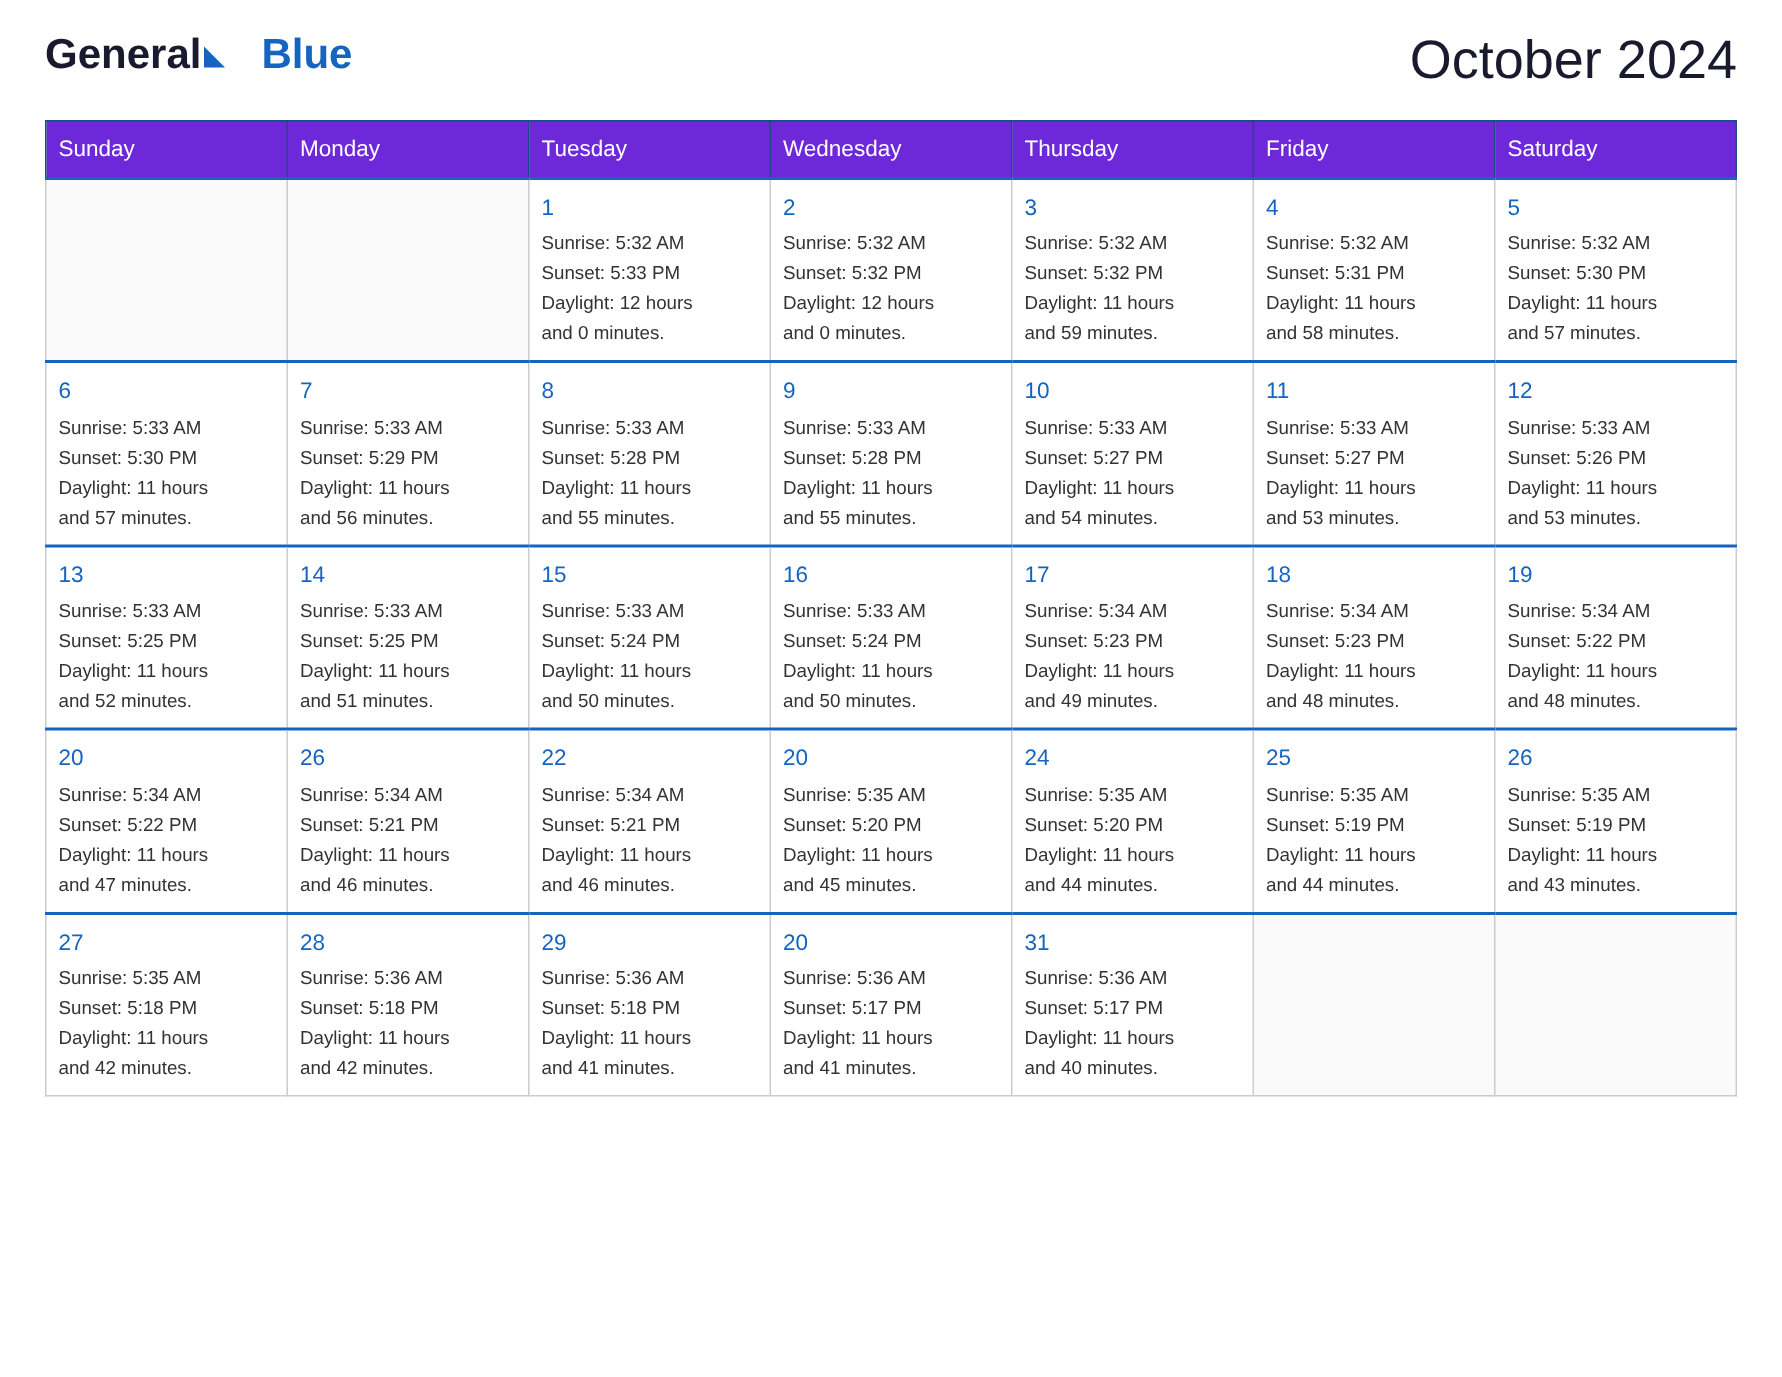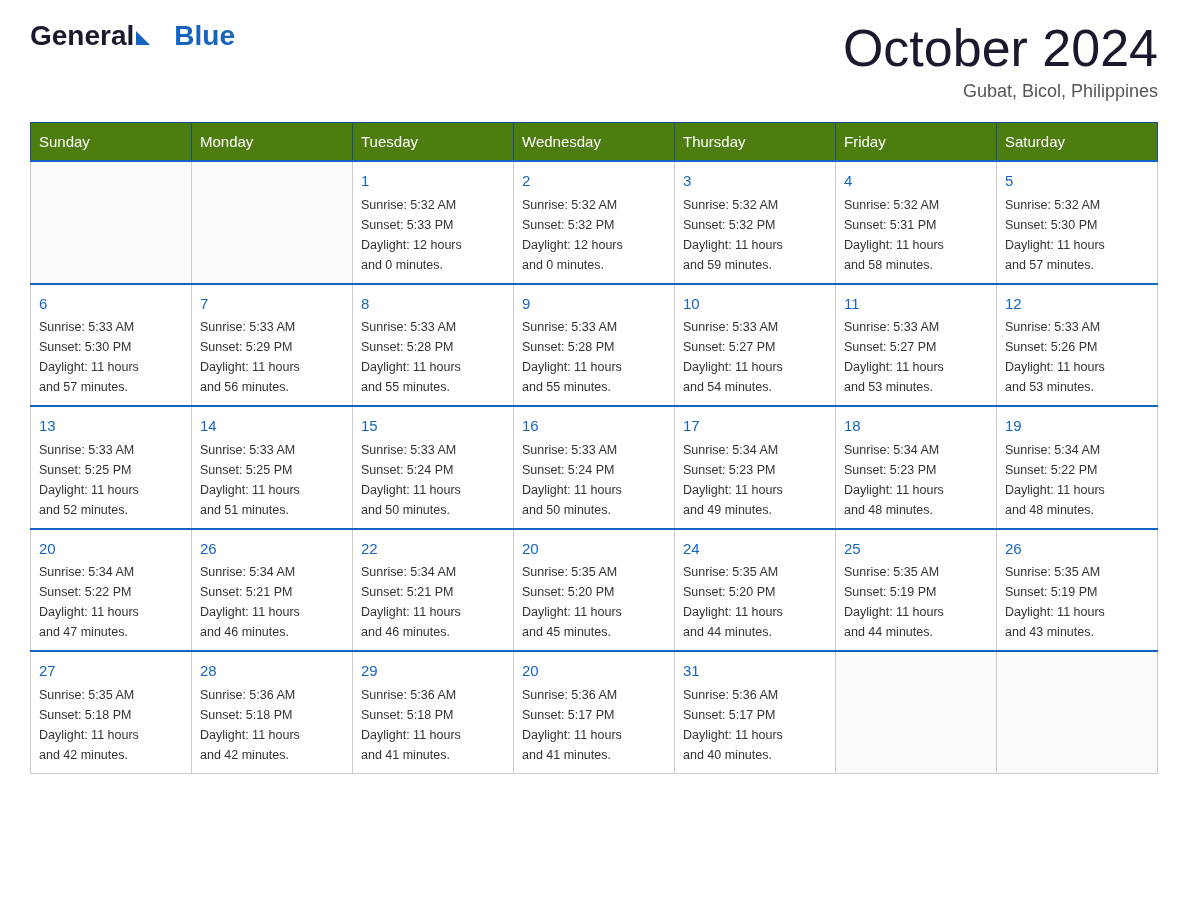--- a/index.html
+++ b/index.html
@@ -44,37 +44,37 @@
     .logo-blue {
       color: #1565c0;
       font-size: 28px;
       font-weight: bold;
       margin-left: 4px;
     }
     .title-section {
       text-align: right;
     }
     .month-year {
-      font-size: 52px;
+      font-size: 36px;
       font-weight: normal;
       color: #1a1a2e;
       line-height: 1.1;
     }
     .location {
       font-size: 18px;
       color: #555;
       margin-top: 4px;
     }
     .calendar {
       width: 100%;
       border-collapse: collapse;
       border: 1px solid #aaa;
     }
     .calendar th {
-      background-color: #4d7c0f;
+      background-color: #6d28d9;
       color: #fff;
       padding: 10px 8px;
       text-align: left;
       font-size: 15px;
       font-weight: normal;
       border: 1px solid #1a4a8a;
     }
     .calendar td {
       vertical-align: top;
       padding: 8px;
@@ -111,21 +111,20 @@
     <div class="logo-text">
       <span class="general">General</span>
       <span class="arrow"></span>
     </div>
     <div style="display:flex; align-items:center; margin-left:20px;">
       <span class="logo-blue">Blue</span>
     </div>
   </div>
   <div class="title-section">
     <div class="month-year">October 2024</div>
-    <div class="location">Gubat, Bicol, Philippines</div>
   </div>
 </div>
 
 <table class="calendar">
   <thead>
     <tr>
     <th>Sunday</th>
         <th>Monday</th>
         <th>Tuesday</th>
         <th>Wednesday</th>

